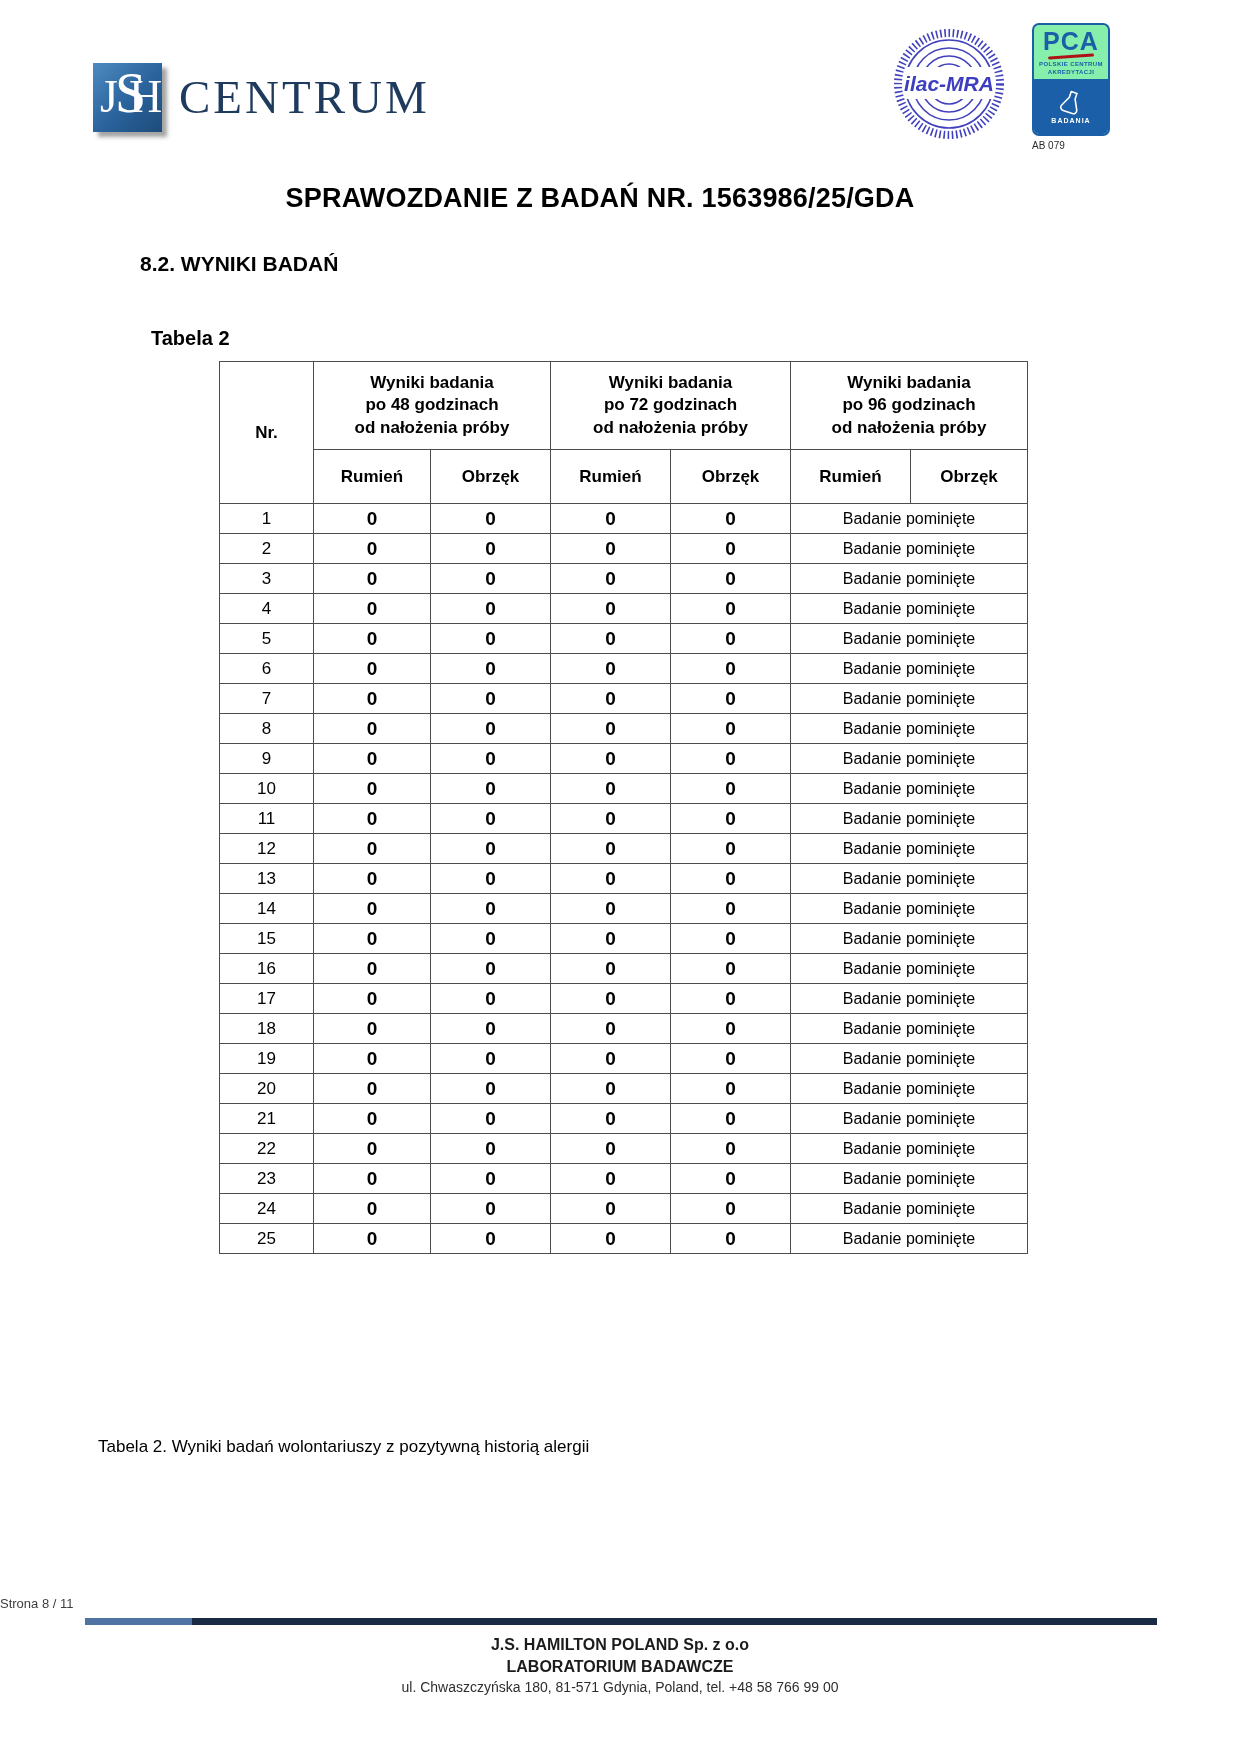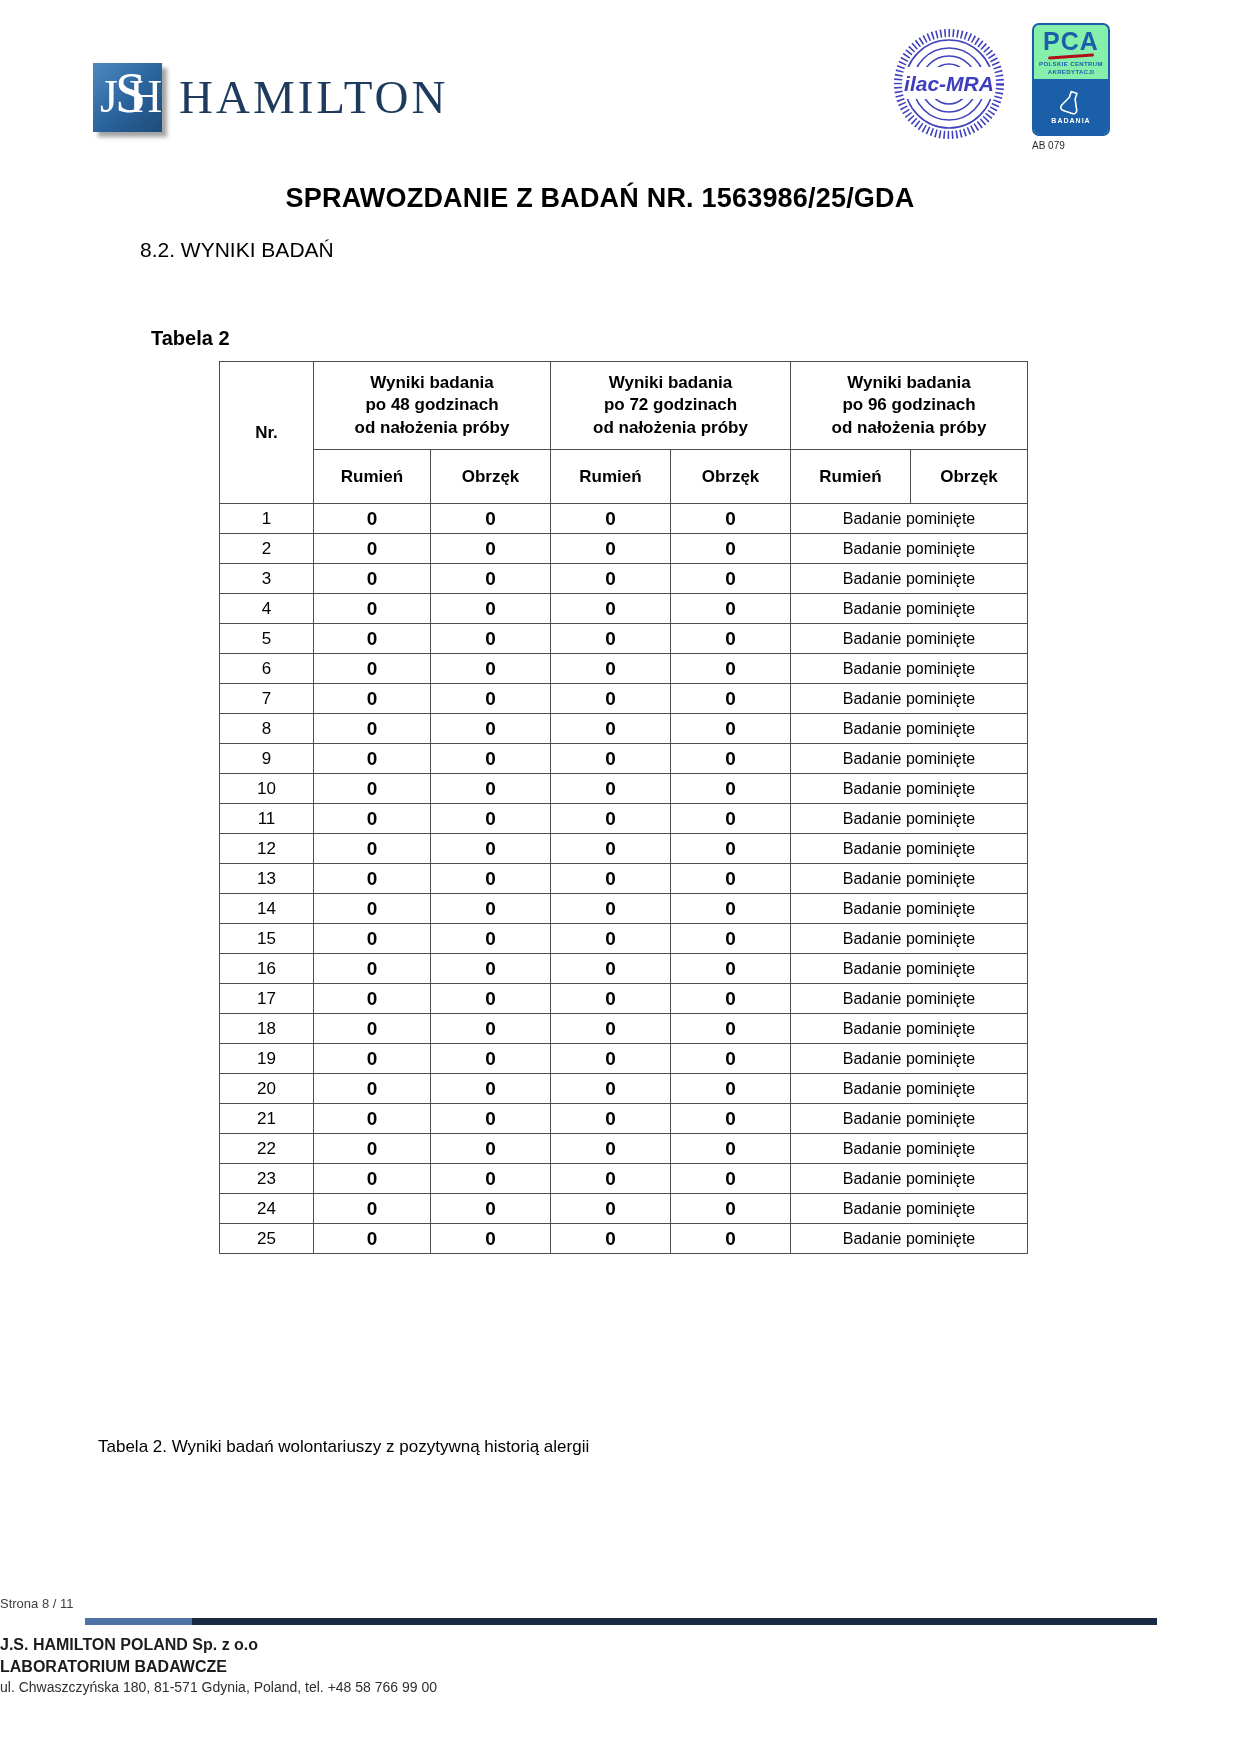--- a/index.html
+++ b/index.html
@@ -39,21 +39,21 @@
   .pca-acro{font-size:25px;font-weight:bold;color:#1a5fa8;line-height:1;margin-top:4px;letter-spacing:1px;}
   .pca-swoosh{width:46px;height:3px;background:#b01116;border-radius:2px;transform:rotate(-4deg);margin-top:1px;}
   .pca-sub{font-size:6px;font-weight:bold;color:#1a5fa8;text-align:center;line-height:1.25;margin-top:3px;letter-spacing:.4px;}
   .pca-box{margin-top:3px;width:100%;flex:1;background:#1a5fa8;display:flex;flex-direction:column;align-items:center;justify-content:center;}
   .pca-box svg{display:block;}
   .pca-badania{font-size:7px;font-weight:bold;color:#fff;letter-spacing:1px;margin-top:2px;}
   .ab{left:1032px;top:140px;width:78px;text-align:left;font-size:10px;color:#2b2b2b;}
 
   
   .title{left:0;top:183px;width:1200px;text-align:center;font-size:27px;font-weight:bold;letter-spacing:.2px;}
-  .section{left:140px;top:238px;font-size:21px;font-weight:normal;}
+  .section{left:140px;top:252px;font-size:21px;font-weight:bold;}
   .tabela-label{left:151px;top:327px;font-size:20px;font-weight:bold;}
 
   
   .results-wrap{left:219px;top:361px;}
   table.results{border-collapse:collapse;table-layout:fixed;background:#fff;}
   table.results th, table.results td{
     border:1px solid #4d4d4d;padding:0;text-align:center;vertical-align:middle;
   }
   th.grp{height:87px;font-size:17px;font-weight:bold;line-height:1.32;white-space:pre-line;}
   th.nr-h{font-size:17px;font-weight:bold;}
@@ -61,35 +61,35 @@
   td.nr{height:29px;font-size:17px;font-weight:normal;}
   td.val{font-size:19px;font-weight:bold;}
   td.skip{font-size:16px;font-weight:normal;}
   tbody tr td{border-color:#5a5a5a;}
 
   
   .caption{left:98px;top:1437px;font-size:17px;}
   .strona{left:0;top:1596px;width:1240px;text-align:left;font-size:13px;color:#3d3d3d;}
   .bar{left:85px;top:1618px;width:1072px;height:7px;background:#1b2a44;}
   .bar-light{position:absolute;left:0;top:0;width:107px;height:7px;background:#4f74a3;}
-  .footer-co{left:0;top:1634px;width:1240px;text-align:left;color:#1c1c1c;}
+  .footer-co{left:0;top:1634px;width:1240px;text-align:center;color:#1c1c1c;}
   .fc1{font-size:16px;font-weight:bold;line-height:1.35;}
   .fc2{font-size:16px;font-weight:bold;line-height:1.35;}
   .fc3{font-size:14px;line-height:1.5;color:#2e2e2e;}
 </style>
 </head>
 <body>
 
 <div class="abs brand">
   <div class="mark-square">
     <span class="mj">J</span>
     <span class="ms">S</span>
     <span class="mh">H</span>
   </div>
-  <div class="brand-name">HAMILTON</div>
+  <div class="brand-name">CENTRUM</div>
 </div>
 
 <div class="abs ilac">
   <svg width="112" height="112" viewBox="0 0 112 112">
     <defs>
       <clipPath id="arcclip">
         <rect x="6" y="6" width="100" height="33"></rect>
         <rect x="6" y="71" width="100" height="35"></rect>
       </clipPath>
     </defs>

